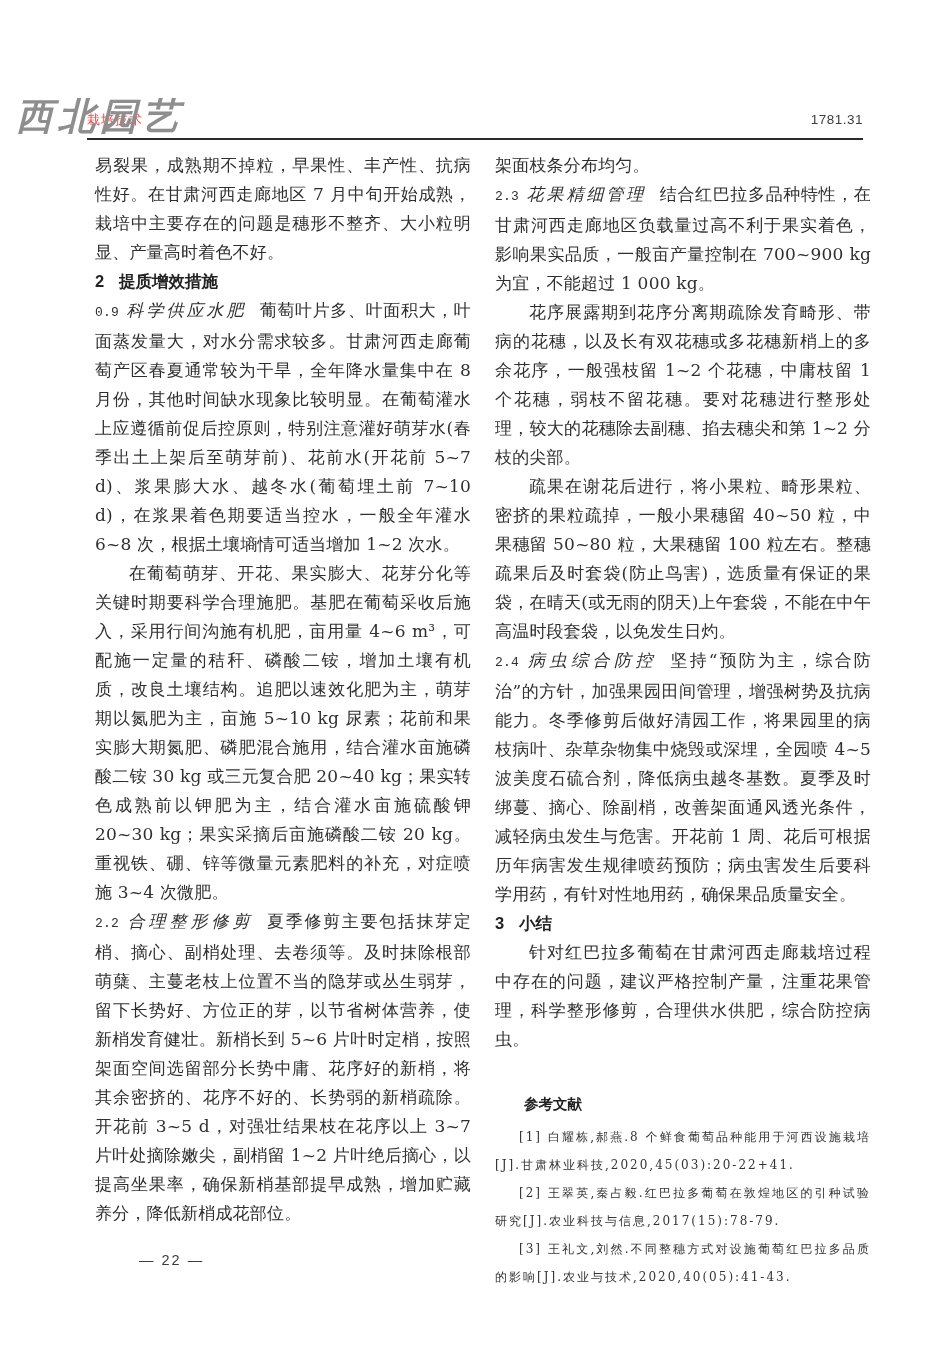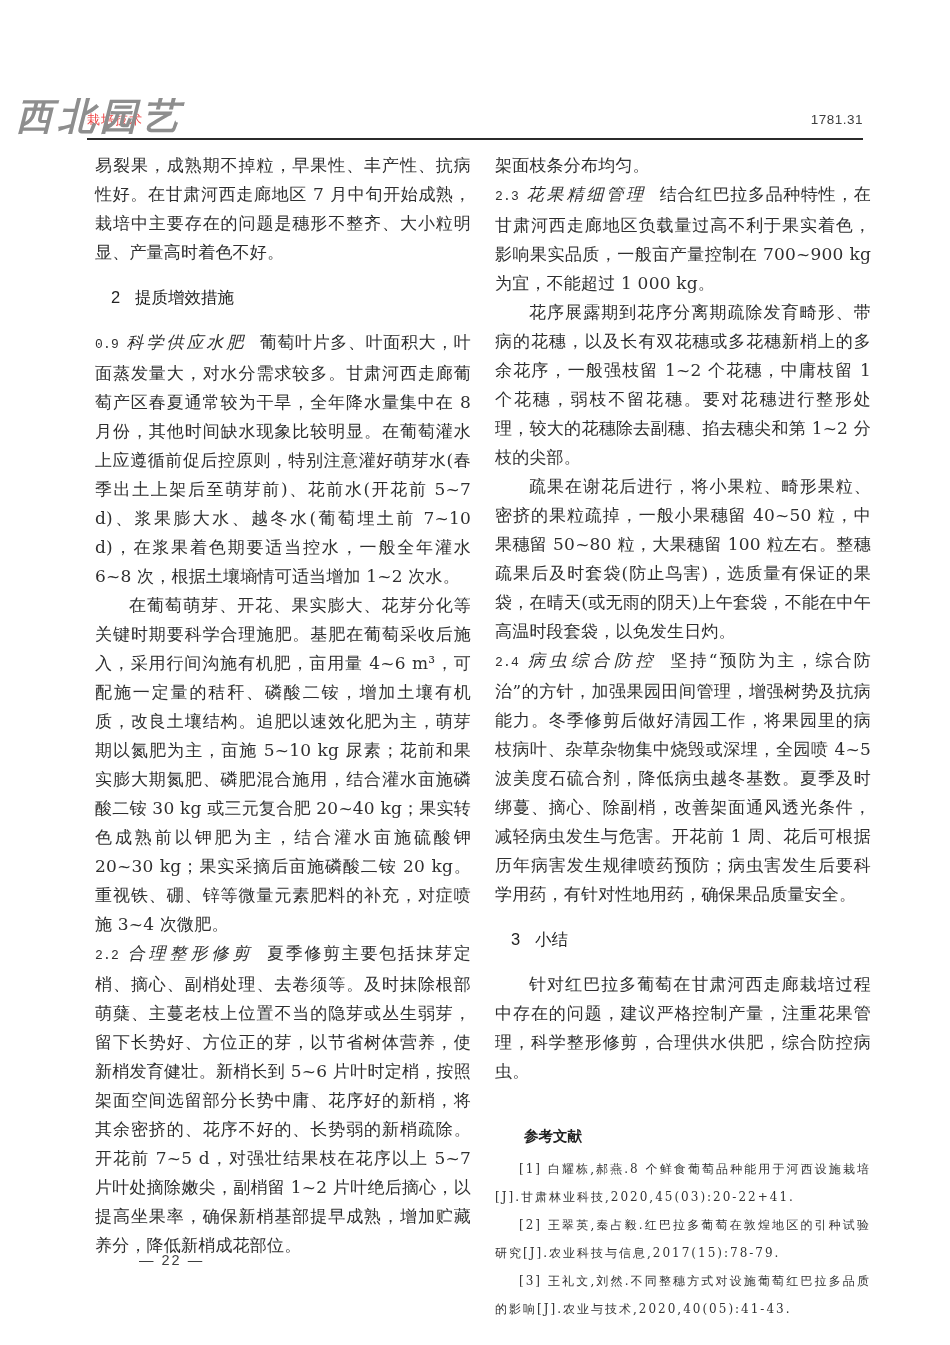--- a/index.html
+++ b/index.html
@@ -19,21 +19,21 @@
   .hdr-rule{position:absolute;left:87px;right:87px;top:138px;height:2px;
        background:#2b2b2b;}
 
   
   .columns{position:absolute;left:95px;top:151px;width:776px;
        display:flex;gap:24px;}
   .col{width:378px;}
   p{margin:0;font-size:17px;line-height:29px;text-align:justify;
        letter-spacing:.2px;}
   p.indent{text-indent:2em;}
-  h2{margin:16px;font-size:16.5px;line-height:29px;font-weight:normal;
+  h2{margin:0;font-size:16.5px;line-height:29px;font-weight:bold;
        font-family:"Liberation Sans", sans-serif;color:#222;}
   .h2-num{margin-right:.9em;}
   .sub-num{font-family:"Liberation Mono", monospace;font-size:13px;
        margin-right:.55em;margin-top:40px;}
   .sub-title{letter-spacing:2.5px;font-style:italic;margin-right:.8em;}
 
   
   .ref-heading{margin-top:38px;margin-bottom:7px;font-size:14.5px;
        line-height:24px;font-weight:bold;text-indent:2em;
        font-family:"Liberation Sans", sans-serif;color:#222;}
@@ -59,21 +59,21 @@
     <section class="col">
       <p>易裂果，成熟期不掉粒，早果性、丰产性、抗病性好。在甘肃河西走廊地区 7 月中旬开始成熟，栽培中主要存在的问题是穗形不整齐、大小粒明显、产量高时着色不好。</p>
       <h2>
         <span class="h2-num">2</span><span>提质增效措施</span>
       </h2>
       <p>
         <span class="sub-num">0.9</span><span class="sub-title">科学供应水肥</span><span>葡萄叶片多、叶面积大，叶面蒸发量大，对水分需求较多。甘肃河西走廊葡萄产区春夏通常较为干旱，全年降水量集中在 8 月份，其他时间缺水现象比较明显。在葡萄灌水上应遵循前促后控原则，特别注意灌好萌芽水(春季出土上架后至萌芽前)、花前水(开花前 5~7 d)、浆果膨大水、越冬水(葡萄埋土前 7~10 d)，在浆果着色期要适当控水，一般全年灌水 6~8 次，根据土壤墒情可适当增加 1~2 次水。</span>
       </p>
       <p class="indent">在葡萄萌芽、开花、果实膨大、花芽分化等关键时期要科学合理施肥。基肥在葡萄采收后施入，采用行间沟施有机肥，亩用量 4~6 m³，可配施一定量的秸秆、磷酸二铵，增加土壤有机质，改良土壤结构。追肥以速效化肥为主，萌芽期以氮肥为主，亩施 5~10 kg 尿素；花前和果实膨大期氮肥、磷肥混合施用，结合灌水亩施磷酸二铵 30 kg 或三元复合肥 20~40 kg；果实转色成熟前以钾肥为主，结合灌水亩施硫酸钾 20~30 kg；果实采摘后亩施磷酸二铵 20 kg。重视铁、硼、锌等微量元素肥料的补充，对症喷施 3~4 次微肥。</p>
       <p>
-        <span class="sub-num">2.2</span><span class="sub-title">合理整形修剪</span><span>夏季修剪主要包括抹芽定梢、摘心、副梢处理、去卷须等。及时抹除根部萌蘖、主蔓老枝上位置不当的隐芽或丛生弱芽，留下长势好、方位正的芽，以节省树体营养，使新梢发育健壮。新梢长到 5~6 片叶时定梢，按照架面空间选留部分长势中庸、花序好的新梢，将其余密挤的、花序不好的、长势弱的新梢疏除。开花前 7~5 d，对强壮结果枝在花序以上 5~7 片叶处摘除嫩尖，副梢留 1~2 片叶绝后摘心，以提高坐果率，确保新梢基部提早成熟，增加贮藏养分，降低新梢成花部位。</span>
+        <span class="sub-num">2.2</span><span class="sub-title">合理整形修剪</span><span>夏季修剪主要包括抹芽定梢、摘心、副梢处理、去卷须等。及时抹除根部萌蘖、主蔓老枝上位置不当的隐芽或丛生弱芽，留下长势好、方位正的芽，以节省树体营养，使新梢发育健壮。新梢长到 5~6 片叶时定梢，按照架面空间选留部分长势中庸、花序好的新梢，将其余密挤的、花序不好的、长势弱的新梢疏除。开花前 3~5 d，对强壮结果枝在花序以上 3~7 片叶处摘除嫩尖，副梢留 1~2 片叶绝后摘心，以提高坐果率，确保新梢基部提早成熟，增加贮藏养分，降低新梢成花部位。</span>
       </p>
     </section>
 
     <section class="col">
       <p>架面枝条分布均匀。</p>
       <p>
         <span class="sub-num">2.3</span><span class="sub-title">花果精细管理</span><span>结合红巴拉多品种特性，在甘肃河西走廊地区负载量过高不利于果实着色，影响果实品质，一般亩产量控制在 700~900 kg 为宜，不能超过 1 000 kg。</span>
       </p>
       <p class="indent">花序展露期到花序分离期疏除发育畸形、带病的花穗，以及长有双花穗或多花穗新梢上的多余花序，一般强枝留 1~2 个花穗，中庸枝留 1 个花穗，弱枝不留花穗。要对花穗进行整形处理，较大的花穗除去副穗、掐去穗尖和第 1~2 分枝的尖部。</p>
       <p class="indent">疏果在谢花后进行，将小果粒、畸形果粒、密挤的果粒疏掉，一般小果穗留 40~50 粒，中果穗留 50~80 粒，大果穗留 100 粒左右。整穗疏果后及时套袋(防止鸟害)，选质量有保证的果袋，在晴天(或无雨的阴天)上午套袋，不能在中午高温时段套袋，以免发生日灼。</p>

